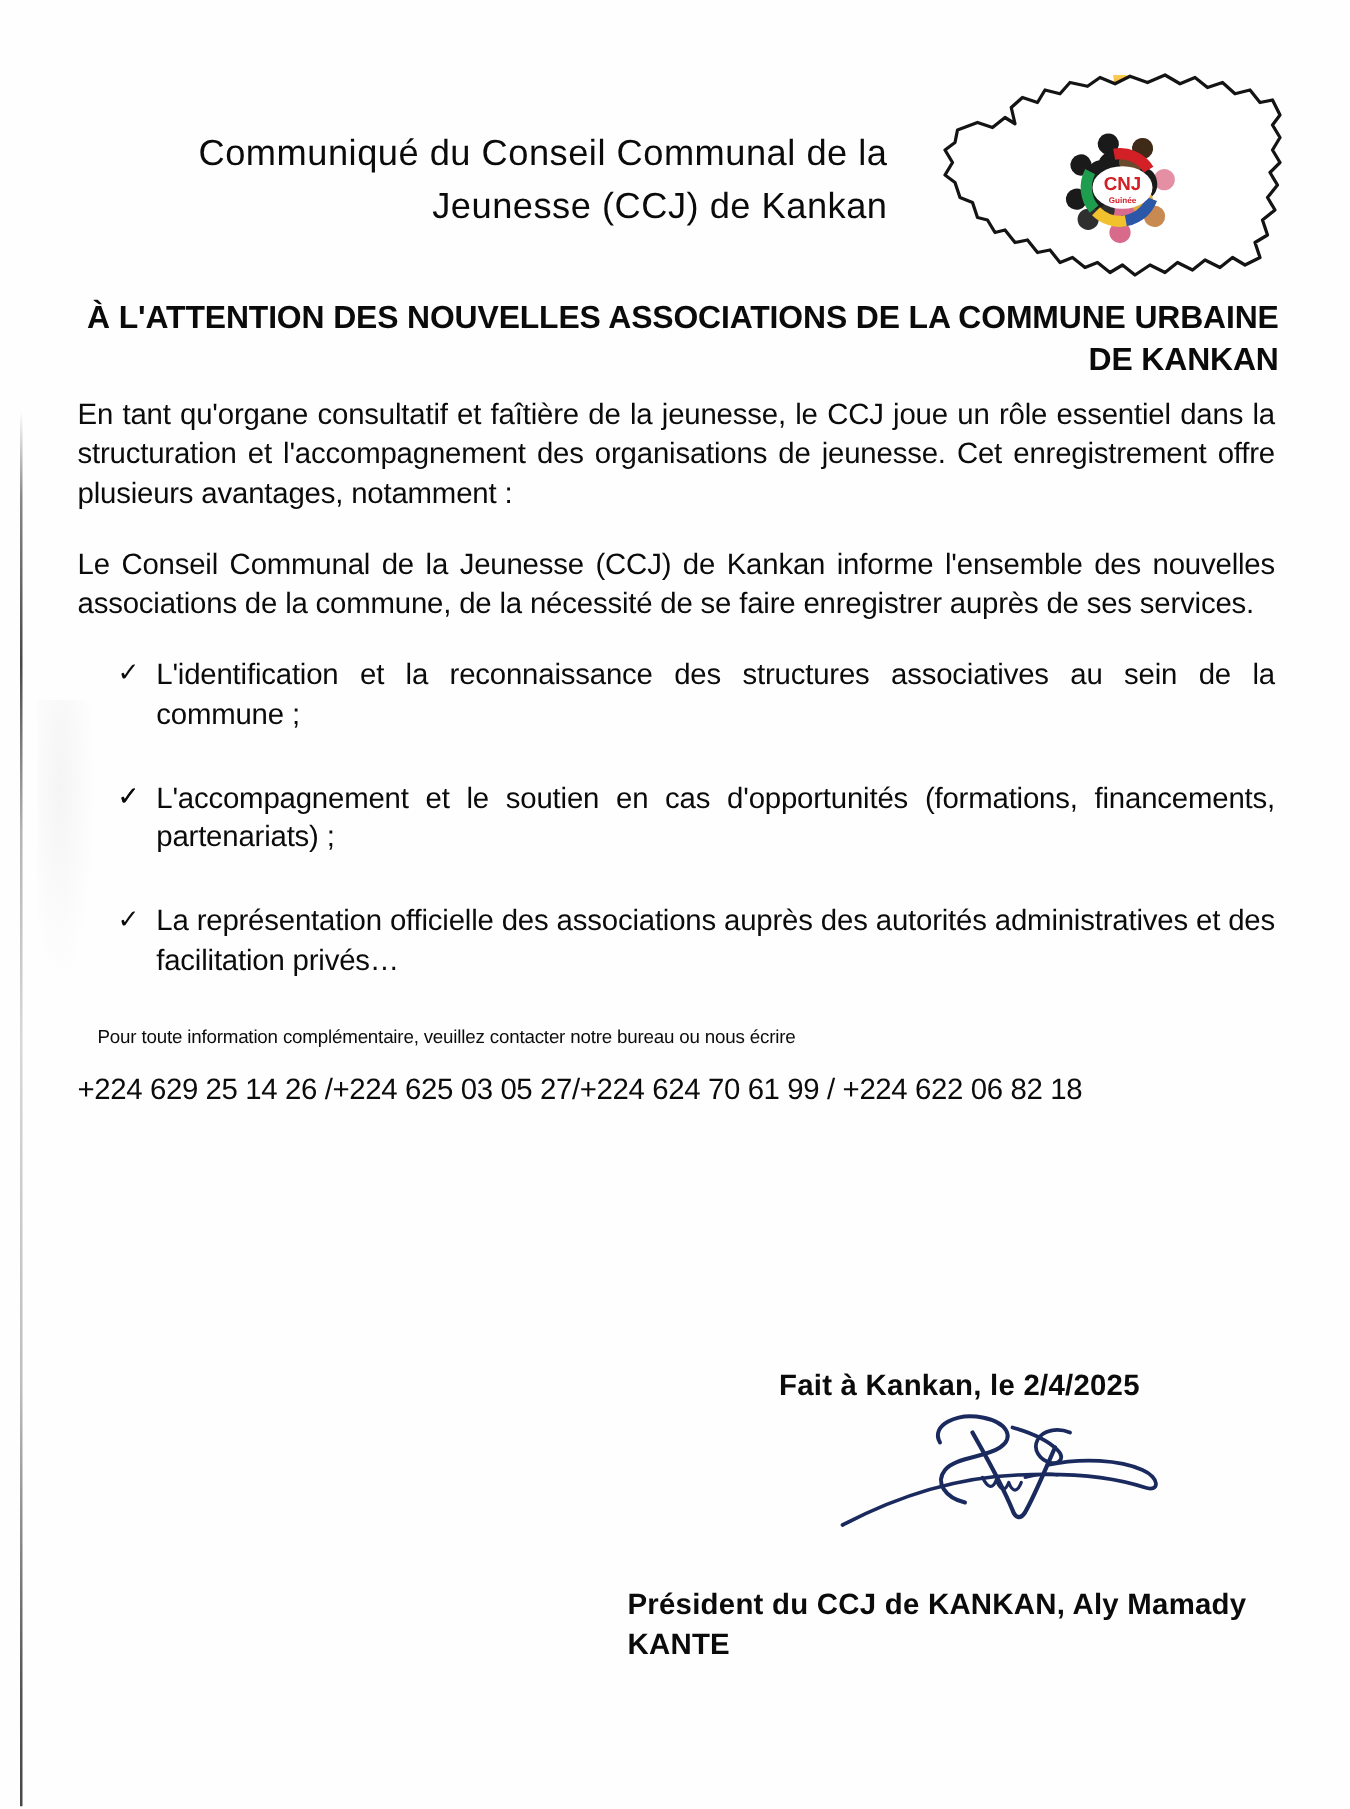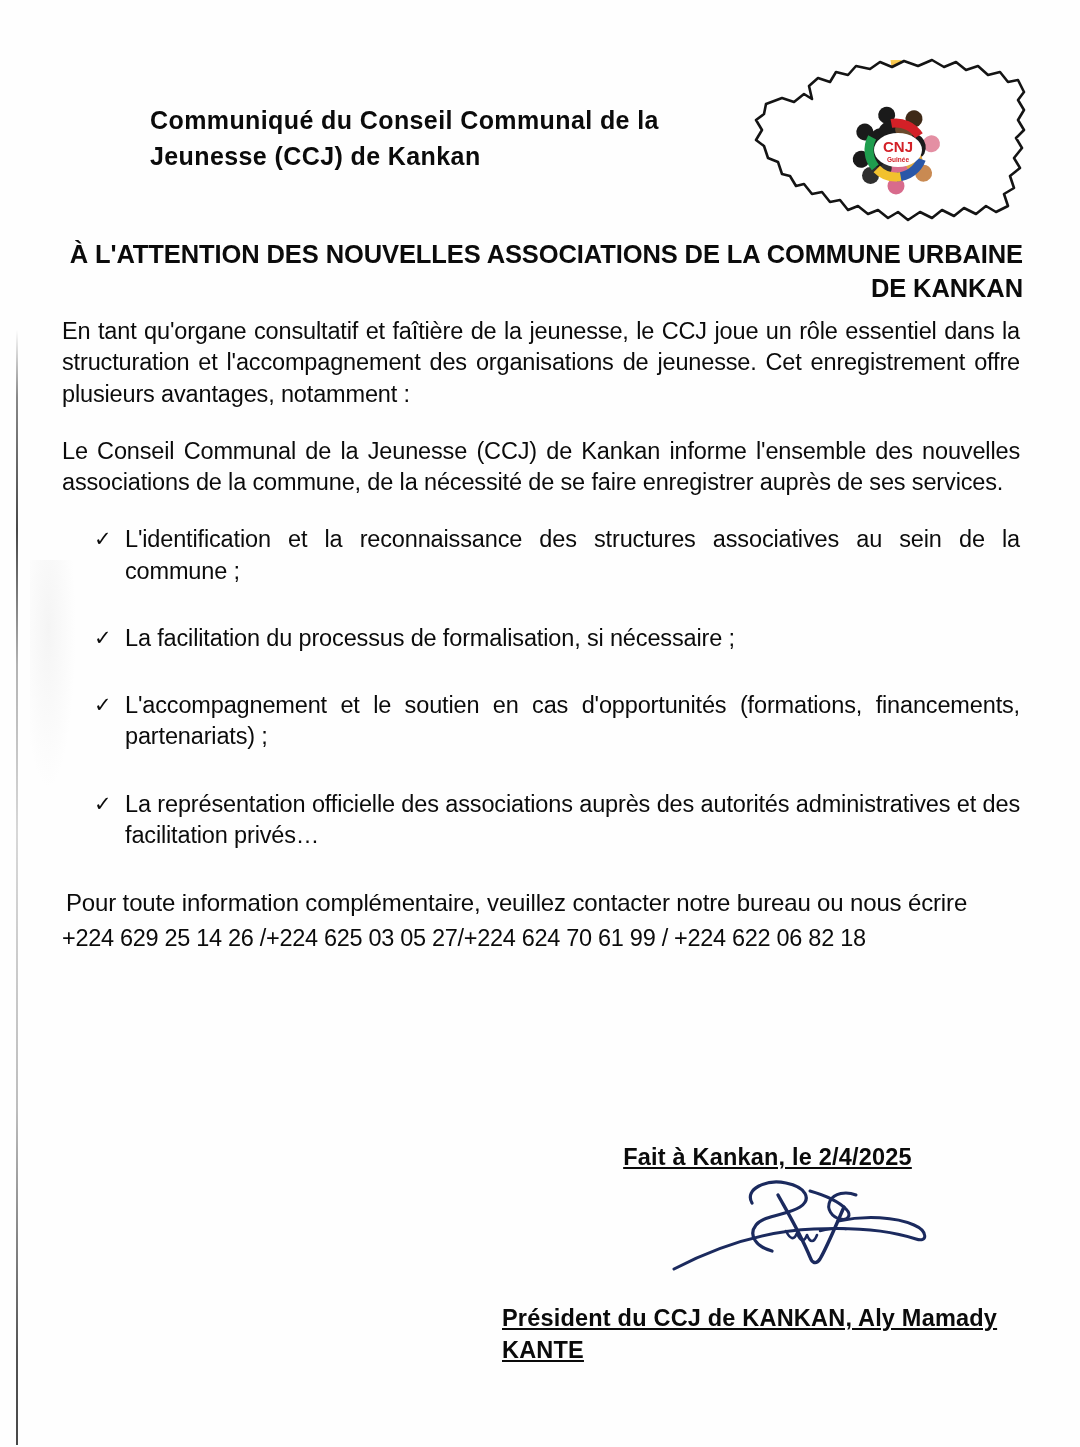--- a/index.html
+++ b/index.html
@@ -54,23 +54,23 @@
   .header {
     position: absolute;
     left: 0; right: 0; top: 92px;
     height: 160px;
   }
   .header-title {
     position: absolute;
     left: 150px;
     top: 10px;
     width: 560px;
-    text-align: left;
-    font-weight: bold;
-    font-size: 25px;
+    text-align: right;
+    font-weight: normal;
+    font-size: 29px;
     line-height: 1.45;
     letter-spacing: 0.4px;
   }
   .logo {
     position: absolute;
     left: 752px;
     top: -50px;
     width: 290px;
     height: 205px;
   }
@@ -124,39 +124,38 @@
   .bullets li .tick {
     position: absolute;
     left: 32px;
     top: 1px;
     font-size: 21px;
     line-height: 1.33;
   }
 
   .contact-block { margin-top: 30px; }
   .contact-line {
-    margin: 4px;
-    font-size: 24px;
+    margin: 16px;
+    font-size: 15px;
     line-height: 1.33;
     letter-spacing: -0.15px;
   }
   .phones {
     margin: 0;
     font-size: 23.5px;
     line-height: 1.33;
     letter-spacing: -0.3px;
   }
 
   
   .sig-block {
     position: absolute;
     left: 480px;
-    top: 1144px;
+    top: 1095px;
     width: 545px;
-    text-decoration: underline;
   }
   .sig-date {
     font-weight: bold;
     font-size: 23.5px;
     text-align: center;
     letter-spacing: 0.2px;
     padding-left: 30px;
   }
   .signature-mark {
     position: relative;
@@ -164,21 +163,21 @@
     margin-top: 2px;
   }
   .signature-mark svg {
     position: absolute;
     left: 180px;
     top: 0;
     width: 280px;
     height: 108px;
   }
   .sig-name {
-    margin-top: 22px;
+    margin-top: 36px;
     font-weight: bold;
     font-size: 23.5px;
     line-height: 1.35;
     letter-spacing: 0.2px;
     padding-left: 22px;
   }
 </style>
 </head>
 <body>
 
@@ -326,21 +325,20 @@
 
     <p class="para">Le Conseil Communal de la Jeunesse (CCJ) de Kankan informe l'ensemble des nouvelles associations de la commune, de la nécessité de se faire enregistrer auprès de ses services.</p>
 
     <ul class="bullets">
       <li>
         <span class="tick">✓</span>
         <span>L'identification et la reconnaissance des structures associatives au sein de la commune ;</span>
       </li>
       <li>
         <span class="tick">✓</span>
-        <span>La facilitation du processus de formalisation, si nécessaire ;</span>
       </li>
       <li>
         <span class="tick">✓</span>
         <span>L'accompagnement et le soutien en cas d'opportunités (formations, financements, partenariats) ;</span>
       </li>
       <li>
         <span class="tick">✓</span>
         <span>La représentation officielle des associations auprès des autorités administratives et des facilitation privés…</span>
       </li>
     </ul>

